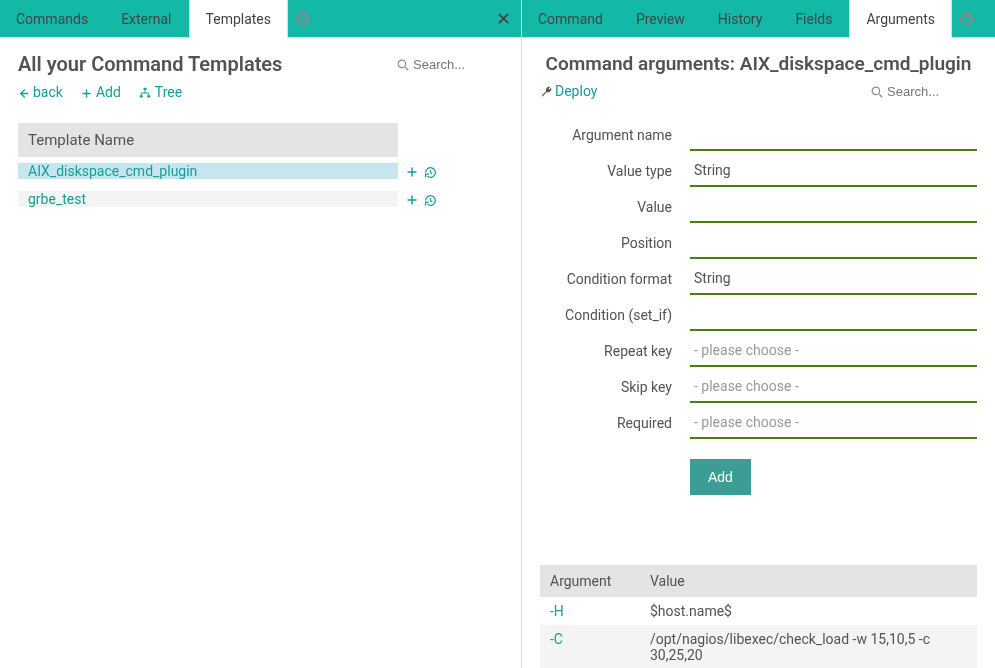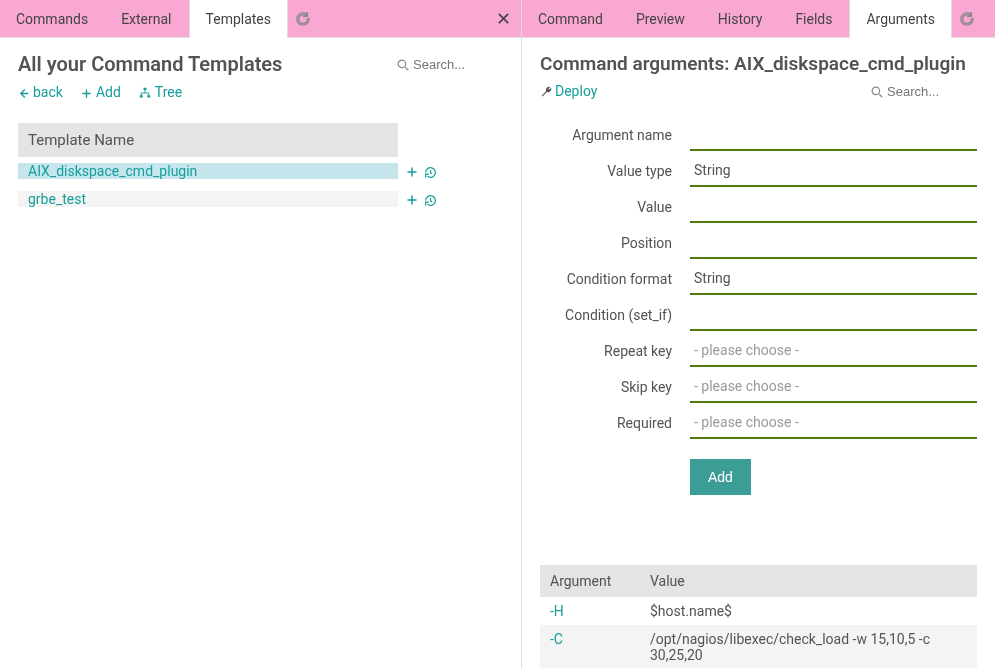--- a/index.html
+++ b/index.html
@@ -1,40 +1,40 @@
 <!DOCTYPE html>
 <html><head>
 <meta charset="utf-8">
 <style>
 * { box-sizing: border-box; margin: 0; padding: 0; }
 body { font-family: -apple-system, BlinkMacSystemFont, "Segoe UI", Roboto, Arial, sans-serif; font-size: 14px; color: #535353; background: #fff; width: 995px; height: 668px; overflow: hidden; }
 .layout { display: flex; height: 100%; }
 .pane-left { width: 522px; border-right: 1px solid #ddd; display: flex; flex-direction: column; }
 .pane-right { flex: 1; display: flex; flex-direction: column; }
-.tabs-bar { background: #f9a8d4; display: flex; align-items: center; height: 38px; border-bottom: 1px solid #ddd; }
+.tabs-bar { background: #14b8a6; display: flex; align-items: center; height: 38px; border-bottom: 1px solid #ddd; }
 .tab { padding: 0 16px; height: 38px; display: flex; align-items: center; font-size: 14px; color: #444; cursor: pointer; border-right: 1px solid transparent; }
 .tab.active { background: #fff; border-right: 1px solid #ddd; border-left: 1px solid #ddd; }
 .tab:first-child.active { border-left: none; }
 .refresh-icon { width: 30px; height: 38px; display: flex; align-items: center; justify-content: center; color: #888; cursor: pointer; }
 .close-icon { margin-left: auto; margin-right: 10px; font-size: 18px; color: #444; cursor: pointer; }
 .content { padding: 14px 18px; flex: 1; overflow: auto; }
 .header-row { display: flex; align-items: center; justify-content: space-between; margin-bottom: 8px; }
 h1 { font-size: 20px; font-weight: 600; color: #535353; }
 .search-box { font-size: 13px; color: #888; display: flex; align-items: flex-end; gap: 4px; }
 .search-box input { border: none; outline: none; font-size: 13px; width: 90px; background: transparent; }
 .toolbar { display: flex; gap: 18px; margin-bottom: 23px; }
 .toolbar a { color: #159e9b; text-decoration: none; font-size: 14px; display: inline-flex; align-items: center; gap: 4px; }
 .table-wrap { }
 .table-header { background: #e4e4e4; padding: 8px 10px; font-size: 15px; color: #535353; width: 380px; }
 .table-row { display: flex; align-items: center; height: 28px; }
 .table-row .name-cell { width: 380px; padding: 0 10px; color: #159e9b; font-size: 14px; }
 .table-row.selected .name-cell { background: #c5e6ed; color: #159e9b; }
 .table-row.alt .name-cell { background: #f4f4f4; }
 .action-cell { padding: 0 8px; display: flex; gap: 6px; color: #159e9b; font-size: 14px; }
-.right-header-row { display: flex; align-items: baseline; justify-content: flex-start; margin-bottom: 8px; }
+.right-header-row { display: flex; align-items: baseline; justify-content: center; margin-bottom: 8px; }
 .right-title { font-size: 19px; font-weight: 600; color: #535353; }
 .deploy-row { display: flex; align-items: center; justify-content: space-between; margin-bottom: 18px; }
 .deploy-link { color: #159e9b; text-decoration: none; font-size: 14px; display: inline-flex; align-items: center; gap: 2px; }
 .form { }
 .form-row { display: flex; align-items: center; height: 36px; }
 .form-label { width: 150px; text-align: right; padding-right: 18px; font-size: 14px; color: #535353; }
 .form-value { flex: 1; border-bottom: 2px solid #4d7c0f; height: 32px; display: flex; align-items: center; padding: 0 4px; font-size: 14px; color: #535353; }
 .form-value.placeholder { color: #999; }
 .btn-add { background: #3c9c96; color: #fff; border: none; padding: 10px 18px; font-size: 14px; cursor: pointer; margin-left: 150px; margin-top: 18px; }
 .args-table { margin-top: 70px; }

